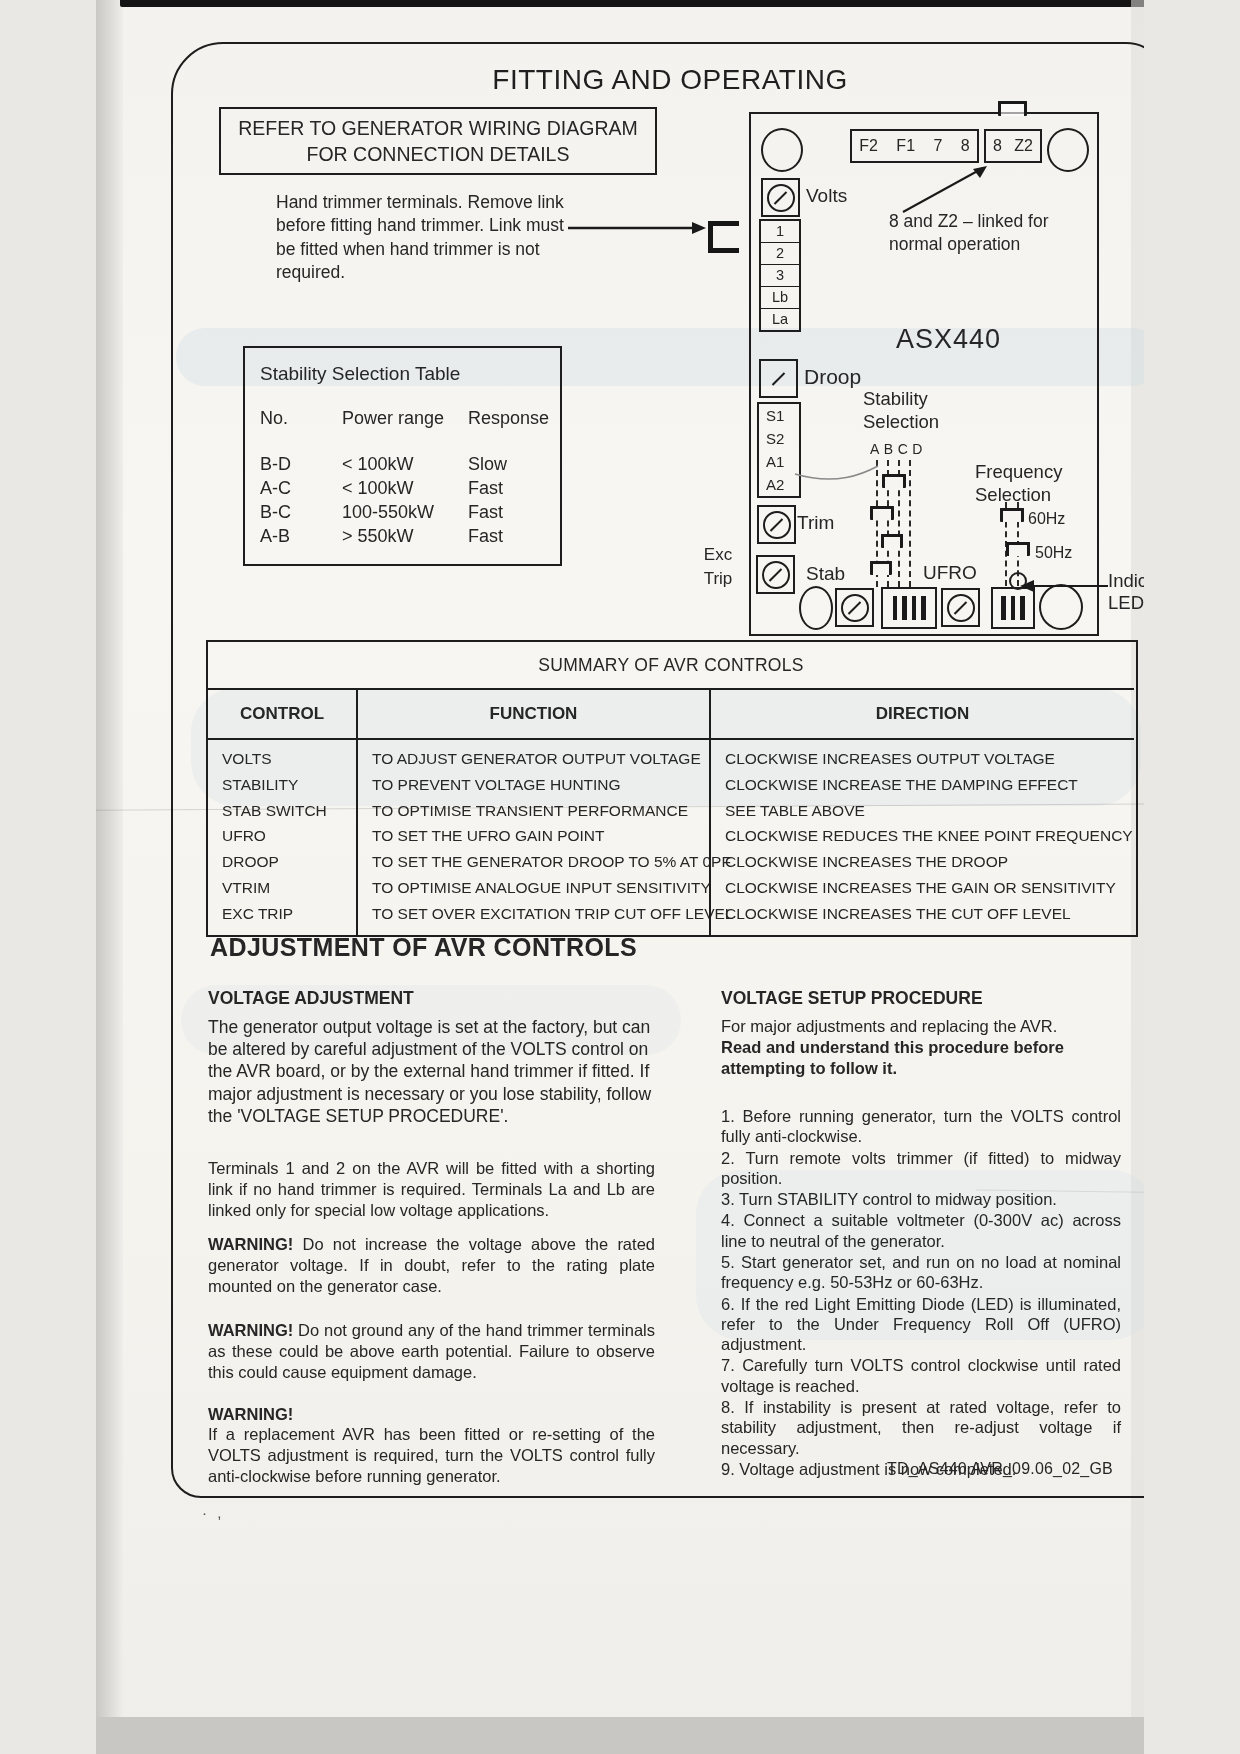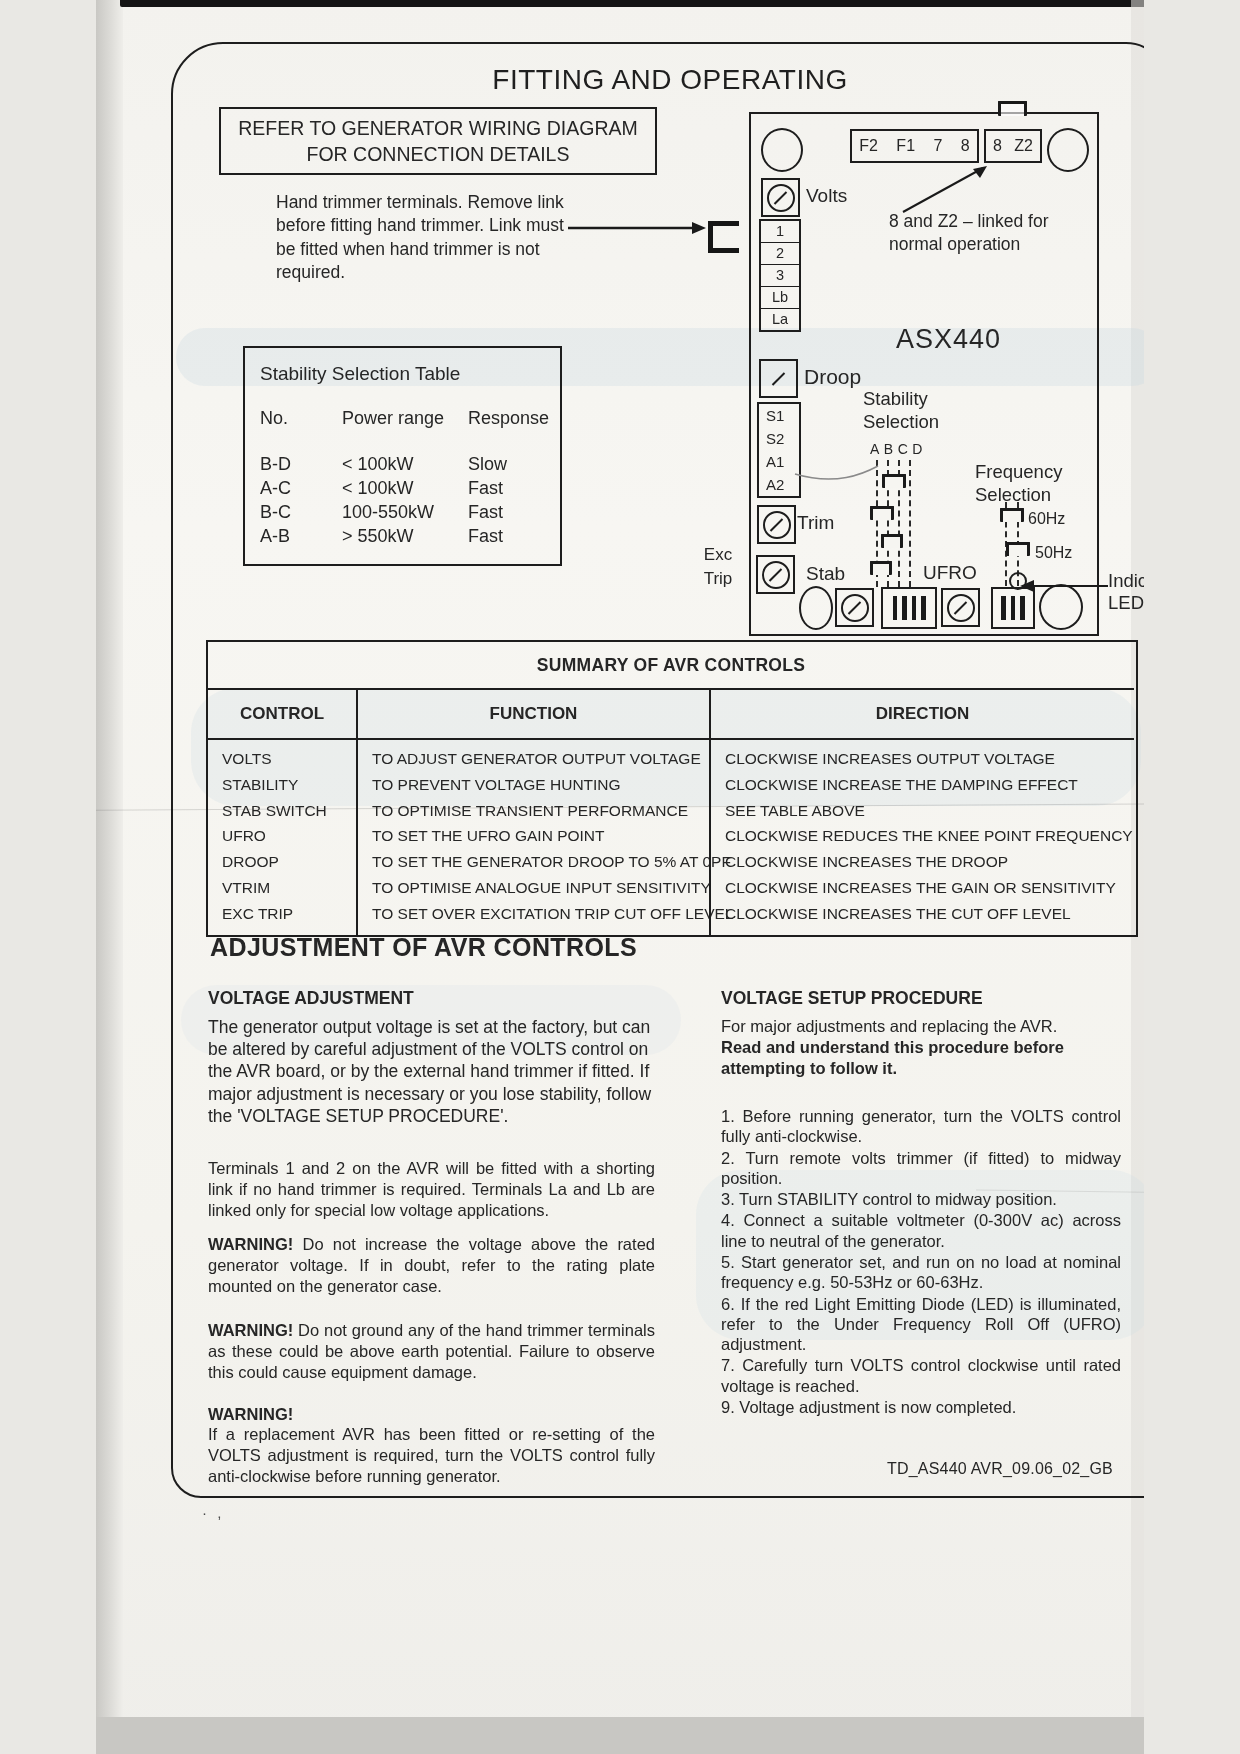--- a/index.html
+++ b/index.html
@@ -48,21 +48,21 @@
   .led{width:14px;height:14px;border:2px solid #1d1d1d;border-radius:50%;}
   
   .stab-box{left:147px;top:346px;width:315px;height:216px;border:2px solid #1d1d1d;}
   .stab-box .t{position:absolute;left:15px;top:15px;font-size:19px;}
   .stab-grid{position:absolute;left:15px;top:60px;display:grid;grid-template-columns:82px 126px 86px;
              font-size:18px;row-gap:3px;}
   .stab-grid .hdr{padding-bottom:22px;}
   
   .sum{left:110px;top:640px;width:928px;border:2.5px solid #1d1d1d;display:grid;
        grid-template-columns:148px 353px 425px;}
-  .sum .ttl{grid-column:1/4;border-bottom:2px solid #1d1d1d;text-align:center;font-weight:bold;
+  .sum .ttl{grid-column:1/4;border-bottom:2px solid #1d1d1d;text-align:center;font-weight:normal;
             font-size:17.5px;line-height:46px;height:46px;letter-spacing:.3px;}
   .sum .hd{font-weight:bold;font-size:17px;text-align:center;line-height:48px;height:48px;border-bottom:2px solid #1d1d1d;}
   .sum .cell{font-size:15.5px;line-height:25.8px;height:25.8px;padding-left:14px;white-space:nowrap;overflow:visible;}
   .sum .cL{border-left:2px solid #1d1d1d;}
   .sum .first{padding-top:6px;}
   .sum .last{padding-bottom:8px;}
   
   .h-adj{left:114px;top:933px;font-size:25px;font-weight:bold;letter-spacing:.4px;}
   .colL{left:112px;width:447px;}
   .colR{left:625px;width:400px;}
@@ -271,20 +271,21 @@
     <div class="body-md" style="text-align:left;font-weight:bold;">Read and understand this procedure before attempting to follow it.</div>
   </div>
   <div class="abs colR steps" style="top:1106px;">
     <p>1. Before running generator, turn the VOLTS control fully anti-clockwise.</p>
     <p>2. Turn remote volts trimmer (if fitted) to midway position.</p>
     <p>3. Turn STABILITY control to midway position.</p>
     <p>4. Connect a suitable voltmeter (0-300V ac) across line to neutral of the generator.</p>
     <p>5. Start generator set, and run on no load at nominal frequency e.g. 50-53Hz or 60-63Hz.</p>
     <p>6. If the red Light Emitting Diode (LED) is illuminated, refer to the Under Frequency Roll Off (UFRO) adjustment.</p>
     <p>7. Carefully turn VOLTS control clockwise until rated voltage is reached.</p>
+    <p>8. If instability is present at rated voltage, refer to stability adjustment, then re-adjust voltage if necessary.</p>
     <p>9. Voltage adjustment is now completed.</p>
   </div>
 
   <div class="abs footer" style="left:755px;top:1460px;width:262px;text-align:right;">TD_AS440 AVR_09.06_02_GB</div>
 
   <div class="abs dots" style="left:106px;top:1504px;">· ,</div>
 
 </div>
 
 </body></html>

